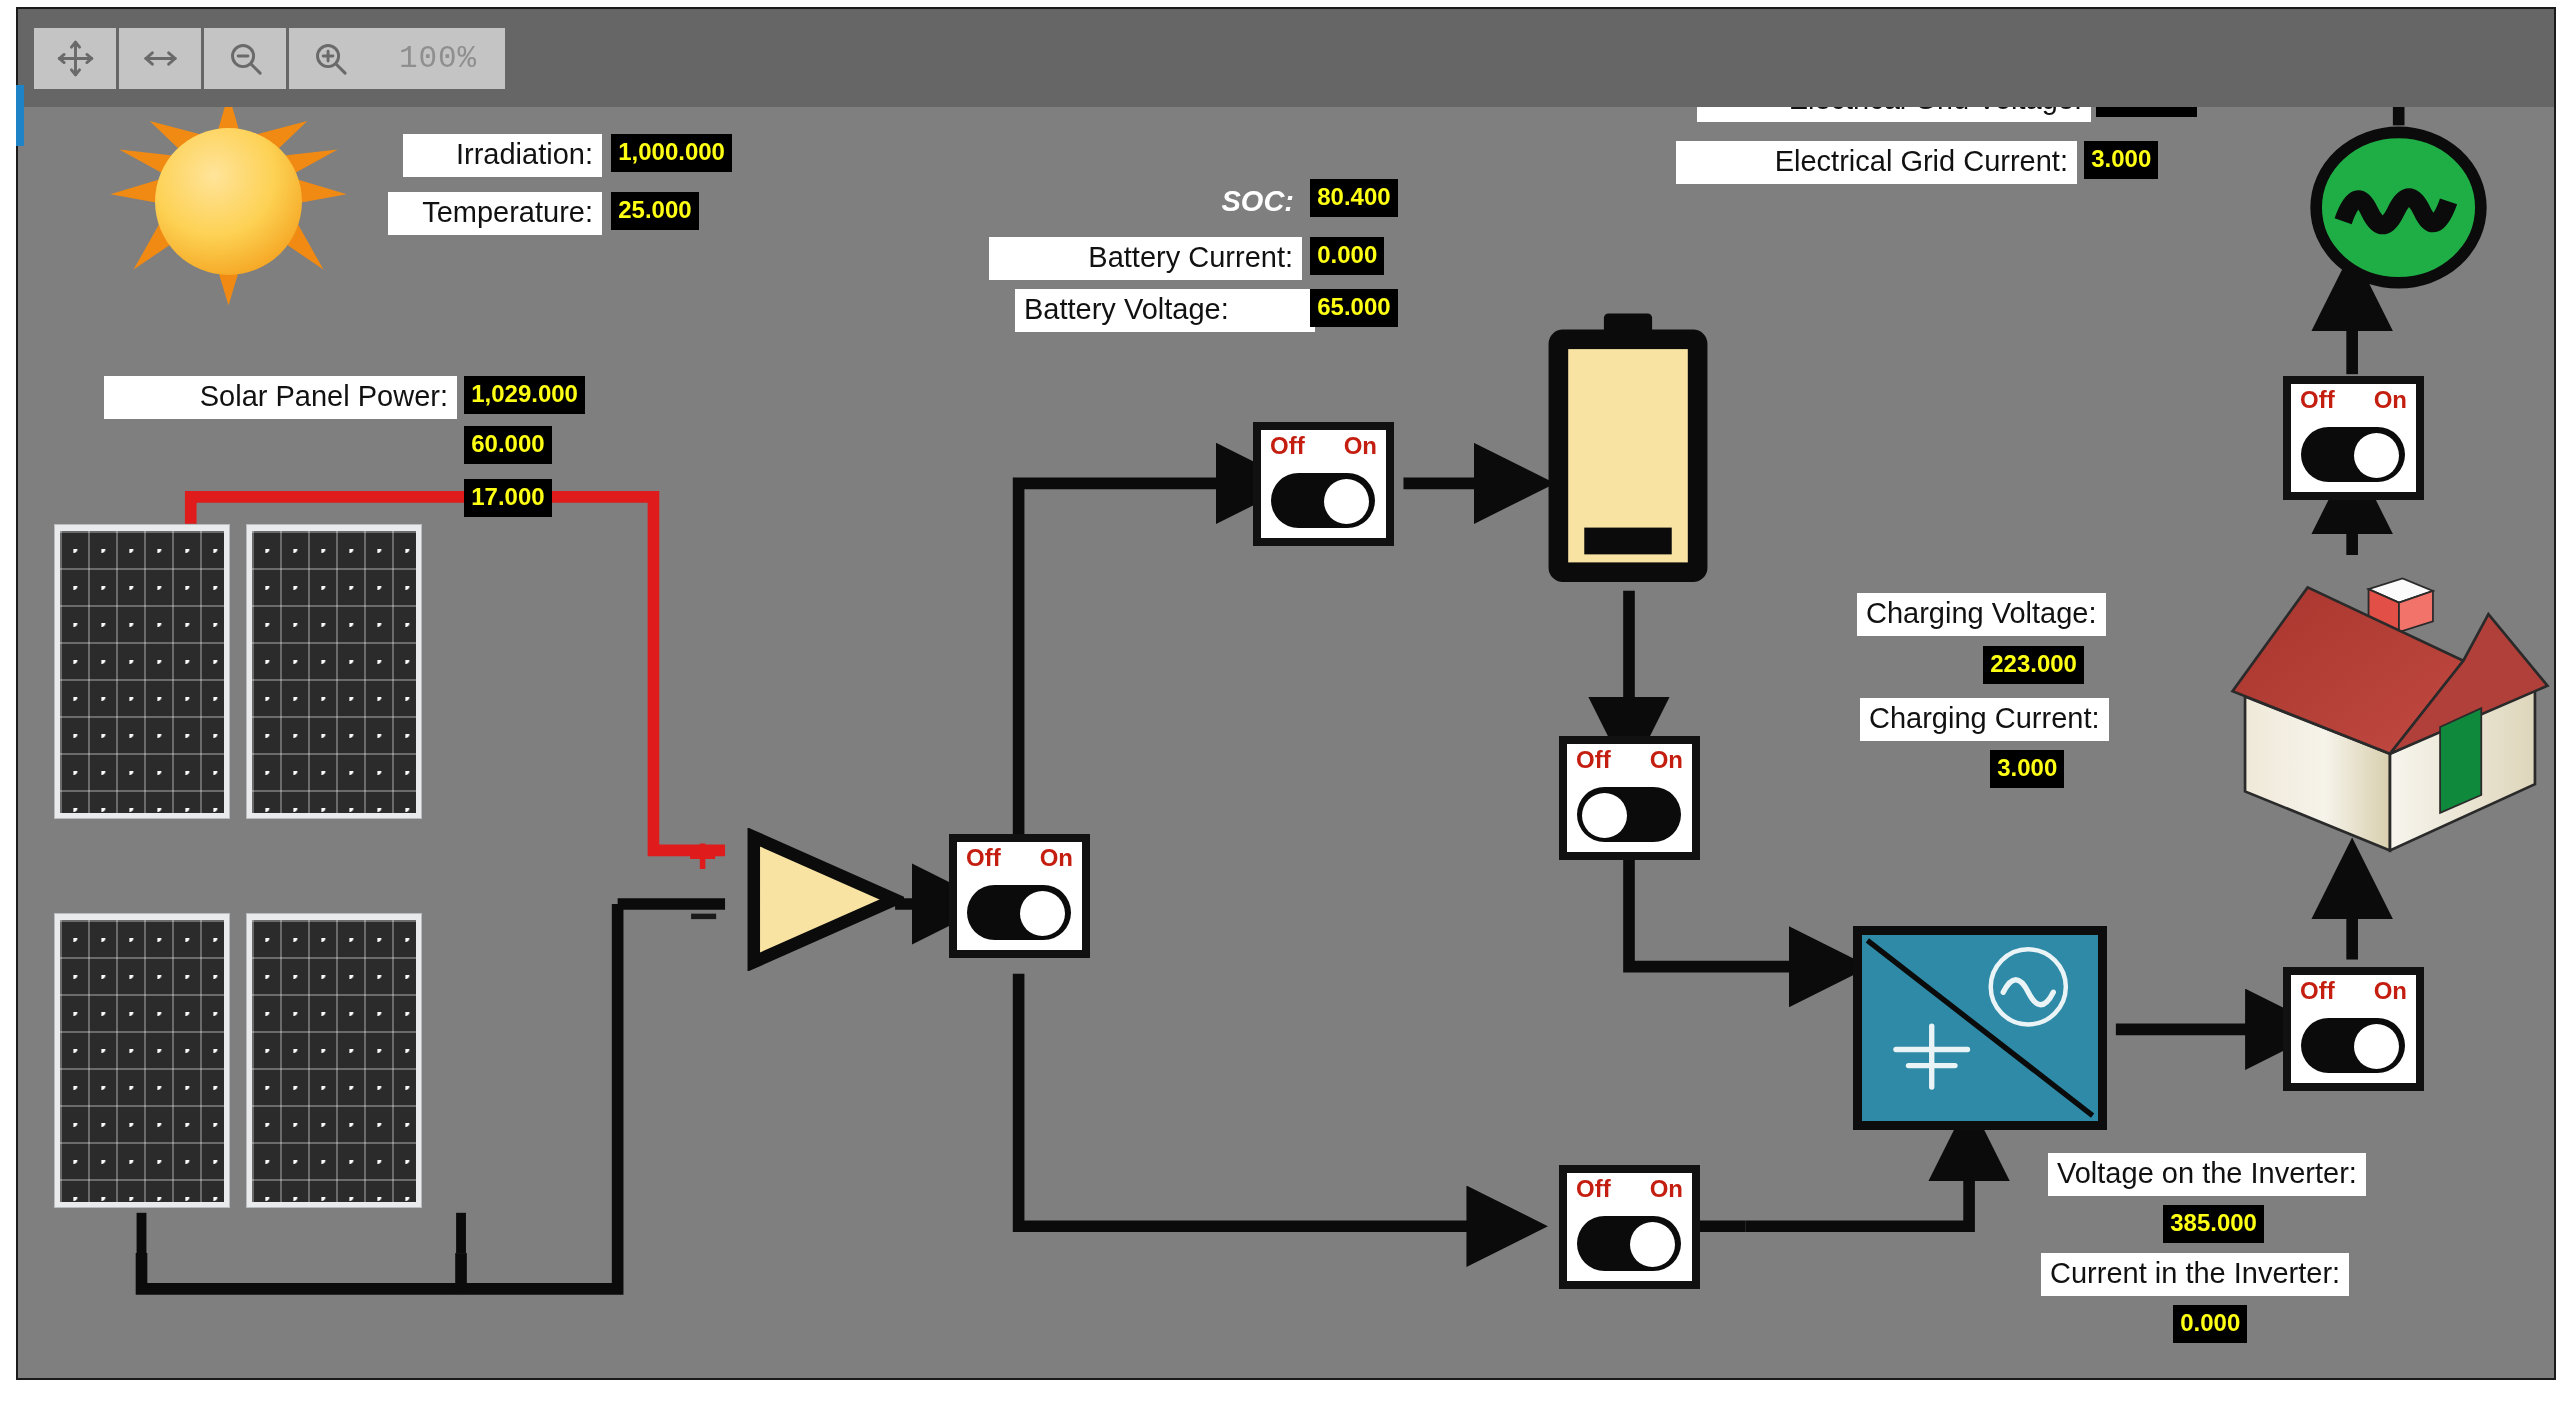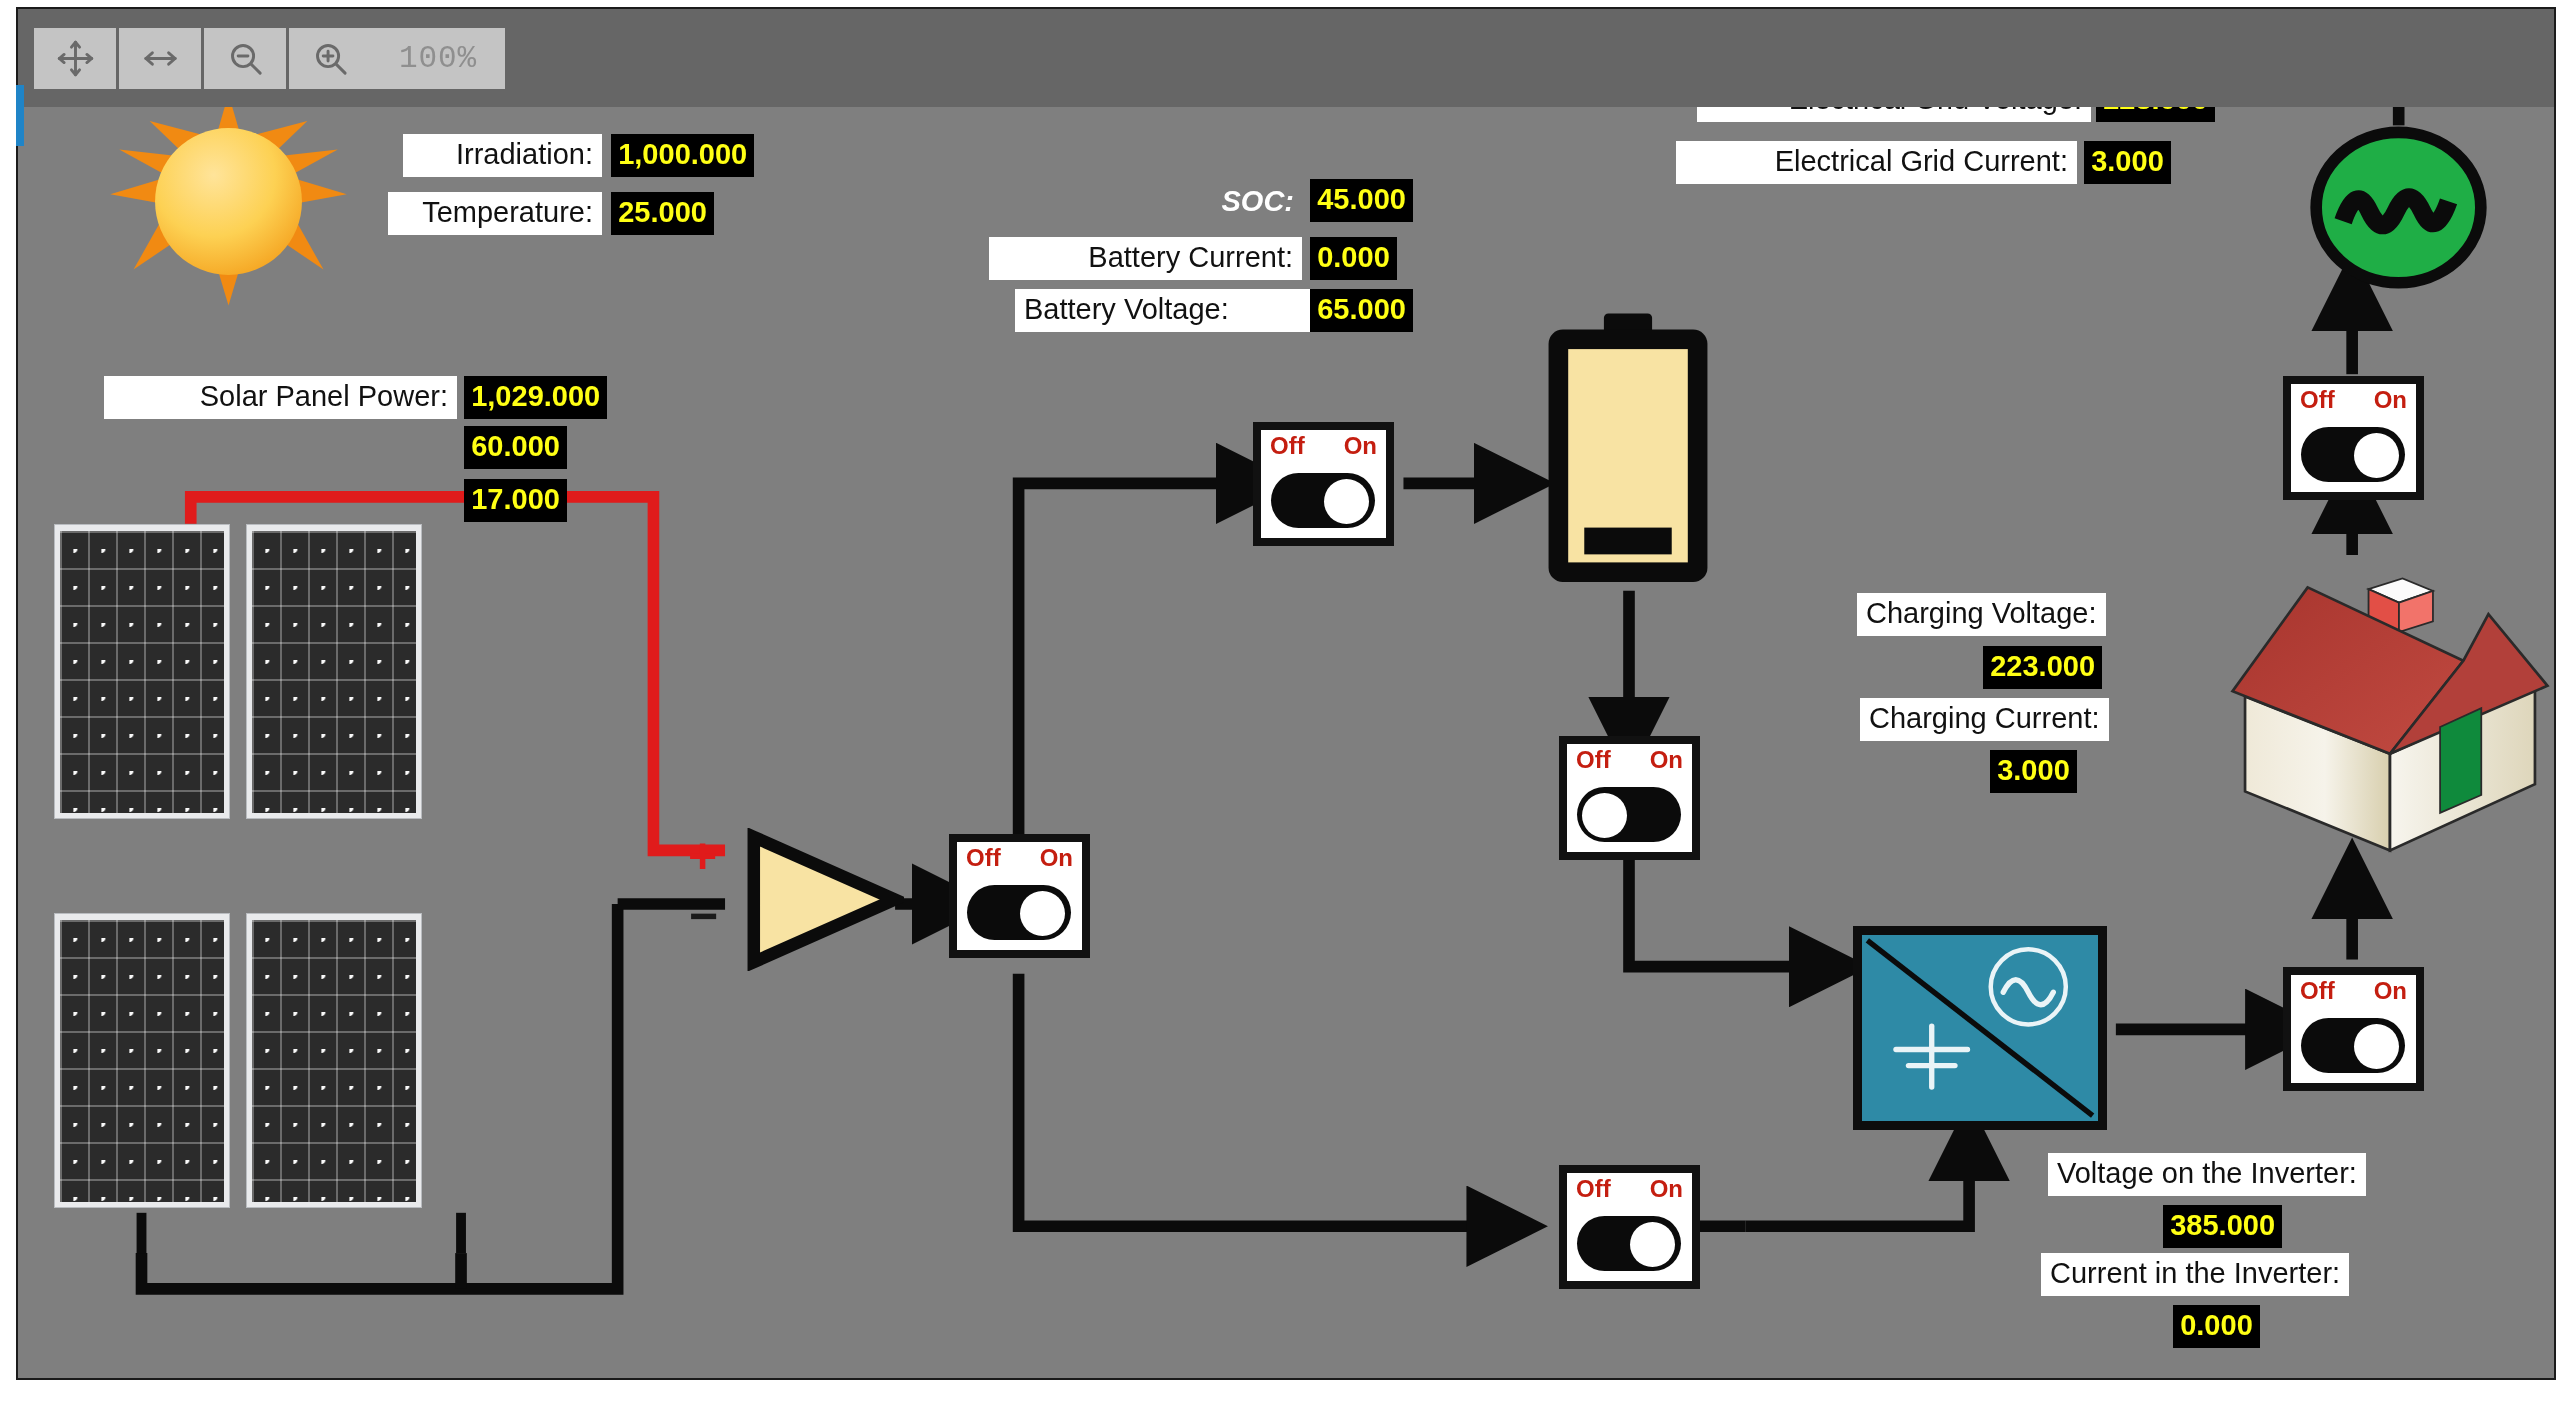--- a/index.html
+++ b/index.html
@@ -17,21 +17,21 @@
           justify-content:center;box-sizing:border-box;}
   .tb-btn svg{display:block;}
   #tb-zoom-level{position:absolute;top:19px;left:353px;width:134px;height:61px;background:#c4c4c4;
        display:flex;align-items:center;justify-content:center;color:#8f8f8f;font-size:31px;
        font-family:"Liberation Mono",monospace;letter-spacing:0.9px;}
 
   
   .lbl{position:absolute;background:#ffffff;color:#111111;font-size:29px;line-height:1;
        padding:6.3px 9px 8px 9px;white-space:nowrap;box-sizing:border-box;z-index:20;}
   .lbl.nobg{background:transparent;color:#ffffff;font-weight:bold;}
-  .val{position:absolute;background:#000000;color:#ffff14;font-size:29px;font-weight:bold;
+  .val{position:absolute;background:#000000;color:#ffff14;font-size:24px;font-weight:bold;
        line-height:1;padding:6.3px 7.2px 8px 7.2px;white-space:nowrap;box-sizing:border-box;z-index:20;}
 
   
   #wires{position:absolute;left:0;top:0;width:2540px;height:1373px;z-index:5;pointer-events:none;}
 
   
   #sun{position:absolute;left:85px;top:85px;width:251px;height:215px;z-index:10;}
 
   
   .panel{position:absolute;background:#e9eaec;border:0.9px solid #b9bcc0;box-sizing:border-box;
@@ -350,21 +350,21 @@
     <div class="val" style="left:593px;top:183px;">25.000</div>
 
     <div class="lbl" style="left:86px;top:367px;width:353px;text-align:right;">Solar Panel Power:</div>
     <div class="val" style="left:446px;top:367px;">1,029.000</div>
 
     <div class="val" style="left:446px;top:417px;">60.000</div>
 
     <div class="val" style="left:446px;top:470px;text-align:center;">17.000</div>
 
     <div class="lbl nobg" style="left:1119px;top:172px;width:166px;text-align:right;font-style:italic;">SOC:</div>
-    <div class="val" style="left:1292px;top:170px;">45.000</div>
+    <div class="val" style="left:1292px;top:170px;">80.400</div>
 
     <div class="lbl" style="left:971px;top:228px;width:313px;text-align:right;">Battery Current:</div>
     <div class="val" style="left:1292px;top:228px;">0.000</div>
 
     <div class="lbl" style="left:997px;top:280px;width:300px;text-align:left;">Battery Voltage:</div>
     <div class="val" style="left:1292px;top:280px;">65.000</div>
 
     <div class="lbl" style="left:1679px;top:70px;width:394px;text-align:right;">Electrical Grid Voltage:</div>
     <div class="val" style="left:2078px;top:70px;">223.000</div>
 

